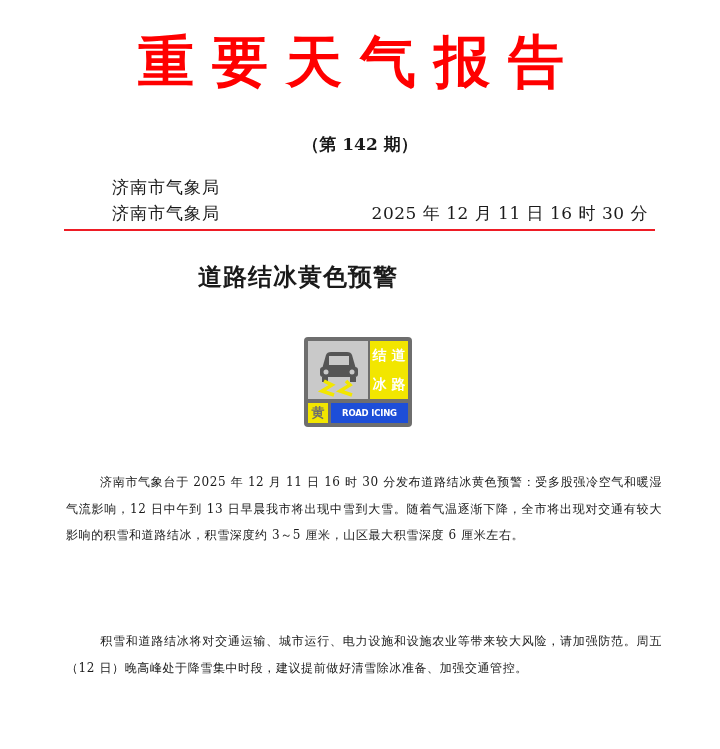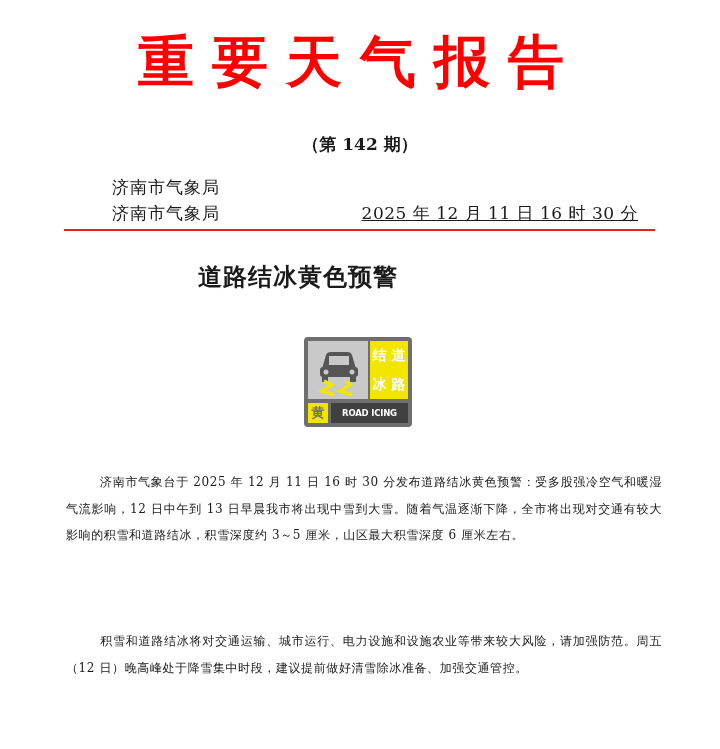--- a/index.html
+++ b/index.html
@@ -2,28 +2,28 @@
 <html><head>
   <meta charset="utf-8">
   <style>
     html, body { margin: 0; padding: 0; background: #ffffff; }
     body { width: 720px; height: 749px; position: relative; overflow: hidden; font-family: "DejaVu Serif", "Liberation Serif", serif; color: #1a1a1a; }
     .title { position: absolute; left: 0; width: 720px; top: 26px; text-align: center; color: #ff0000; font-size: 56px; font-weight: bold; letter-spacing: 18px; line-height: 70px; font-family: "DejaVu Serif", serif; }
     .issue { position: absolute; left: 0; width: 720px; top: 132px; text-align: center; font-size: 17px; font-weight: bold; line-height: 24px; }
     .org { position: absolute; left: 66px; font-size: 17px; line-height: 24px; letter-spacing: 1px; margin-left: 46px; }
     .org1 { top: 175px; }
     .org2 { top: 201px; }
-    .datetime { position: absolute; right: 82px; top: 201px; font-size: 17px; line-height: 24px; letter-spacing: 0.5px; text-decoration: underline; }
+    .datetime { position: absolute; right: 72px; top: 201px; font-size: 17px; line-height: 24px; letter-spacing: 0.5px; }
     .redline { position: absolute; left: 64px; top: 229px; width: 591px; height: 2px; background: #ee1c25; }
     .headline { position: absolute; left: 0; width: 596px; top: 261px; text-align: center; font-size: 24px; font-weight: bold; line-height: 32px; letter-spacing: 1px; }
     .badge { position: absolute; left: 304px; top: 337px; width: 108px; height: 90px; background: #6e6e6e; border-radius: 4px; }
     .badge .car { position: absolute; left: 4px; top: 4px; width: 60px; height: 58px; background: #c9c9c9; }
     .badge .txt { position: absolute; left: 66px; top: 4px; width: 38px; height: 58px; background: #f2e600; display: grid; grid-template-columns: 1fr 1fr; align-items: center; justify-items: center; font-family: "DejaVu Sans", sans-serif; font-weight: bold; font-size: 14px; color: #ffffff; }
     .badge .lvl { position: absolute; left: 4px; top: 66px; width: 20px; height: 20px; background: #f2e600; font-family: "DejaVu Sans", sans-serif; font-size: 13px; font-weight: bold; color: #6e6e6e; text-align: center; line-height: 20px; }
-    .badge .eng { position: absolute; left: 27px; top: 66px; width: 77px; height: 20px; background: #404040; font-family: "DejaVu Sans", sans-serif; font-size: 8.5px; font-weight: bold; color: #ffffff; text-align: center; line-height: 20px; letter-spacing: -0.2px; }
+    .badge .eng { position: absolute; left: 27px; top: 66px; width: 77px; height: 20px; background: #1d4ed8; font-family: "DejaVu Sans", sans-serif; font-size: 8.5px; font-weight: bold; color: #ffffff; text-align: center; line-height: 20px; letter-spacing: -0.2px; }
     .para { position: absolute; left: 66px; width: 596px; font-size: 12px; line-height: 26.5px; text-align: justify; letter-spacing: 0.6px; }
     .p1 { top: 469px; }
     .p2 { top: 628px; }
     .para .indent { display: inline-block; width: 34px; }
   </style>
 </head>
 <body>
 
 <div class="title">重要天气报告</div>
 <div class="issue">（第 142 期）</div>

